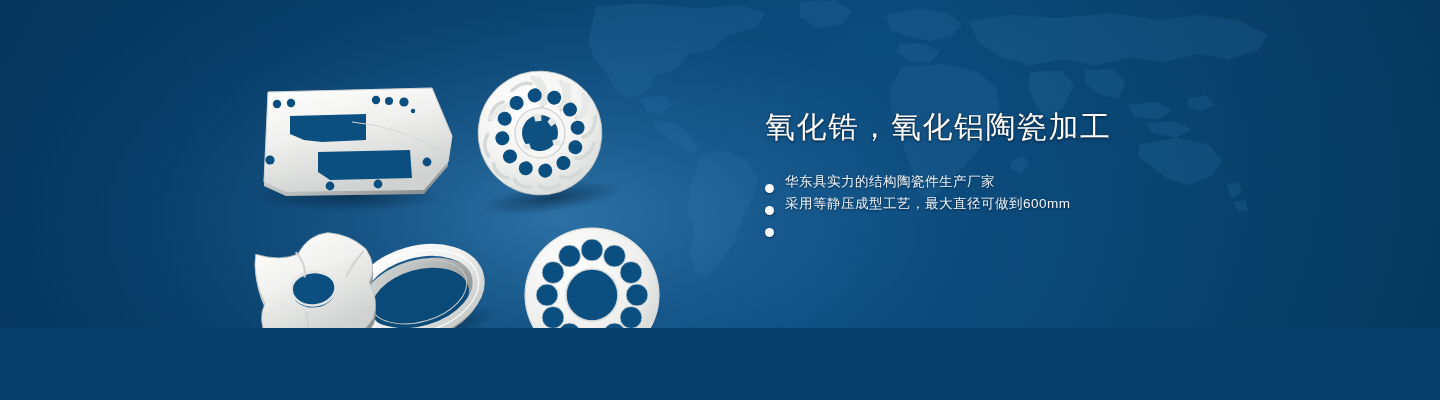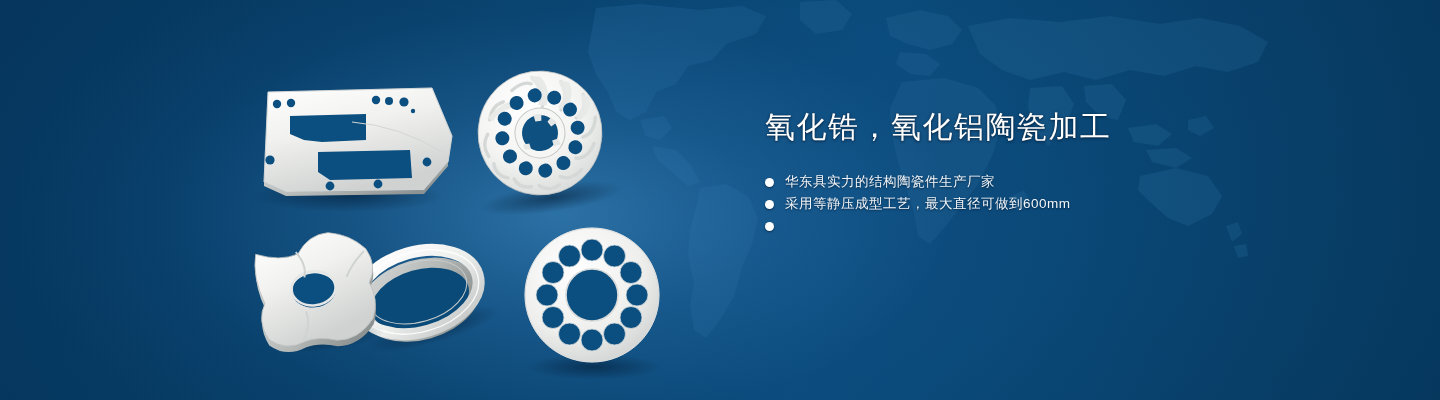--- a/index.html
+++ b/index.html
@@ -6,21 +6,21 @@
   * { margin:0; padding:0; box-sizing:border-box; }
   html,body { width:1440px; height:400px; overflow:hidden; }
   body {
     font-family:"Liberation Sans","DejaVu Sans",sans-serif;
     background:#073f6a;
   }
 
   .banner {
     position:relative;
     width:1440px;
-    height:400px;
+    height:328px;
     overflow:hidden;
     background:#07406c;
   }
 
   
   .bg-base {
     position:absolute; inset:0;
     background:linear-gradient(105deg,#063a64 0%,#074069 30%,#0a4c7d 58%,#0a4877 74%,#074069 100%);
   }
   .bg-glow {
@@ -50,21 +50,21 @@
     line-height:38px;
     color:#ffffff;
     letter-spacing:1.5px;
     font-weight:400;
     text-shadow:0 1px 3px rgba(2,22,44,0.75), 0 0 1px rgba(2,22,44,0.6);
     white-space:nowrap;
   }
   .bullets { margin-top:25px; }
   .bullet {
     display:flex;
-    align-items:center;
+    align-items:flex-end;
     height:22px;
     margin-bottom:0px;
   }
   .dot {
     width:9px; height:9px;
     border-radius:50%;
     background:#ffffff;
     flex:0 0 auto;
     margin-right:11px;
     box-shadow:0 1px 2px rgba(2,22,44,0.6);

